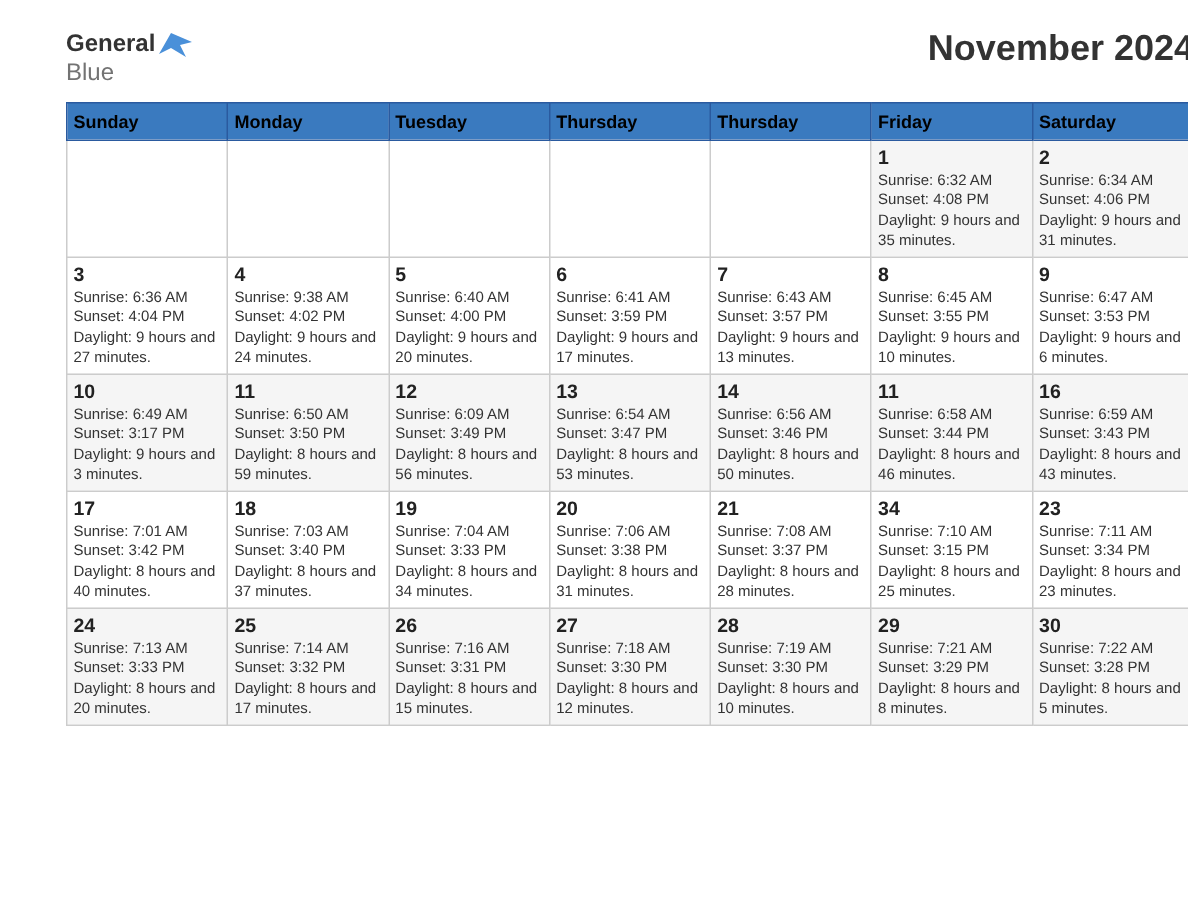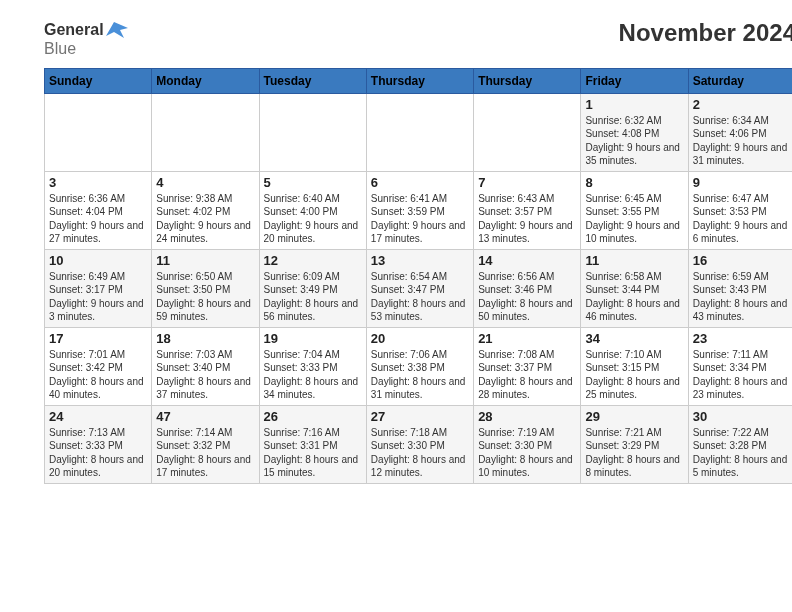--- a/index.html
+++ b/index.html
@@ -272,21 +272,21 @@
           </td>
         </tr>
         <tr>
           <td>
             <span class="day-number">24</span>
             <div class="day-info">Sunrise: 7:13 AM
 Sunset: 3:33 PM
 Daylight: 8 hours and 20 minutes.</div>
           </td>
           <td>
-            <span class="day-number">47</span>
+            <span class="day-number">25</span>
             <div class="day-info">Sunrise: 7:14 AM
 Sunset: 3:32 PM
 Daylight: 8 hours and 17 minutes.</div>
           </td>
           <td>
             <span class="day-number">26</span>
             <div class="day-info">Sunrise: 7:16 AM
 Sunset: 3:31 PM
 Daylight: 8 hours and 15 minutes.</div>
           </td>

